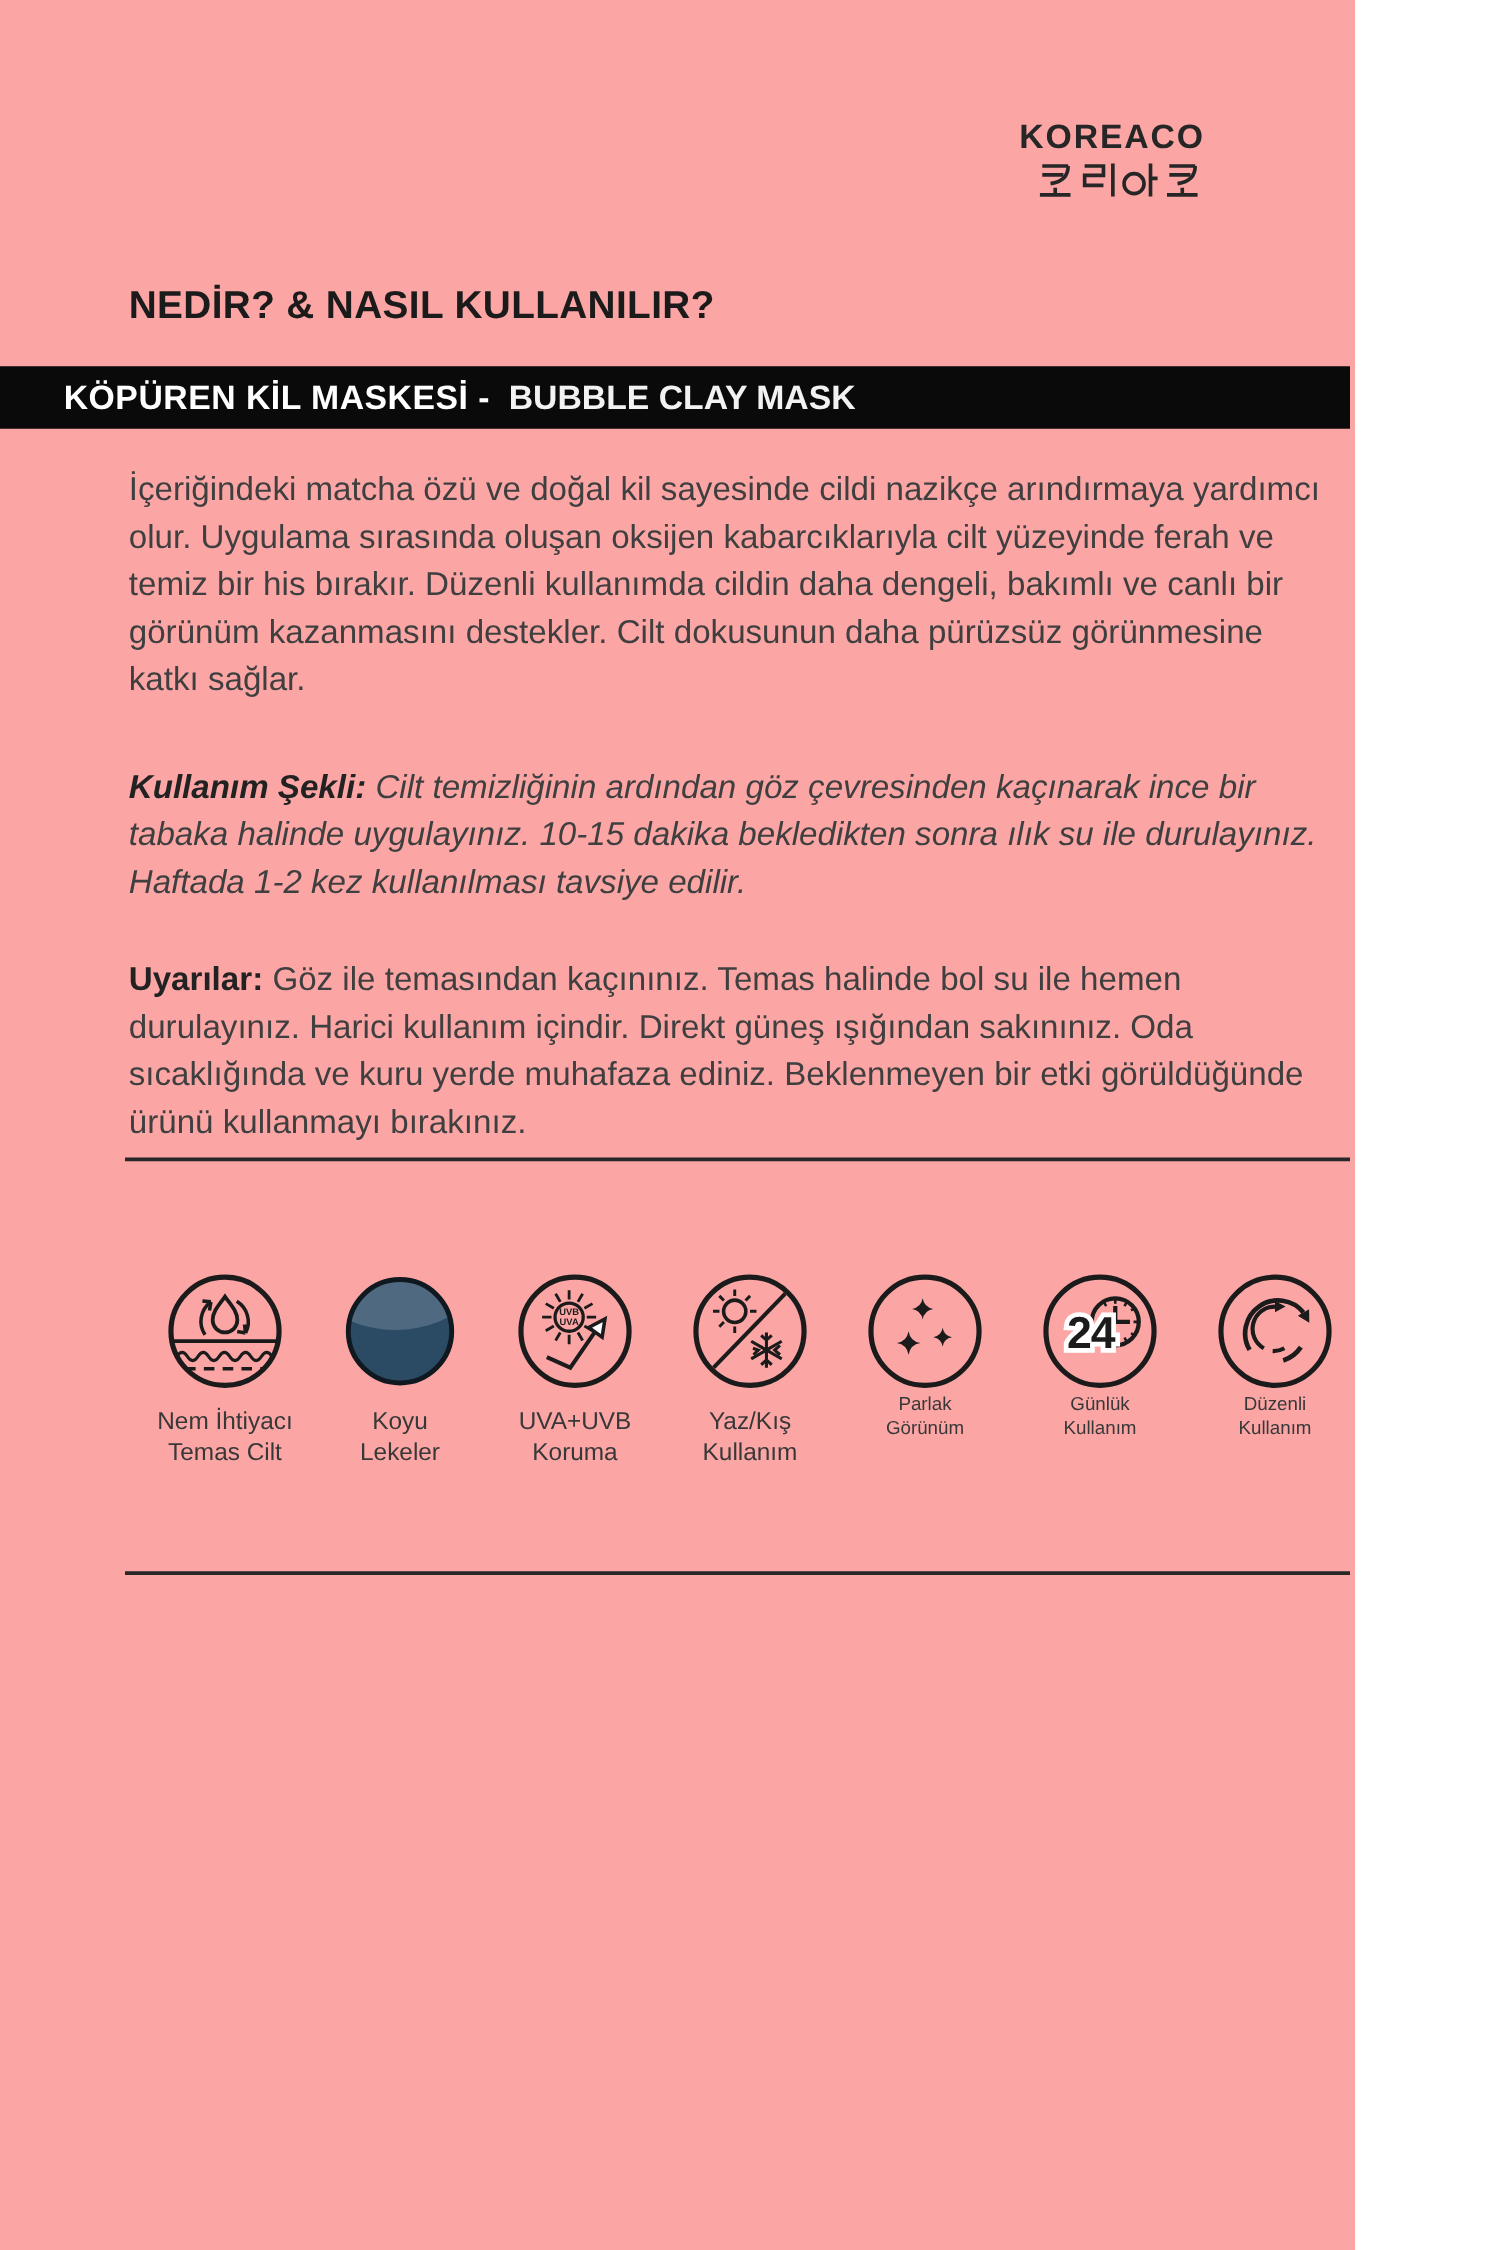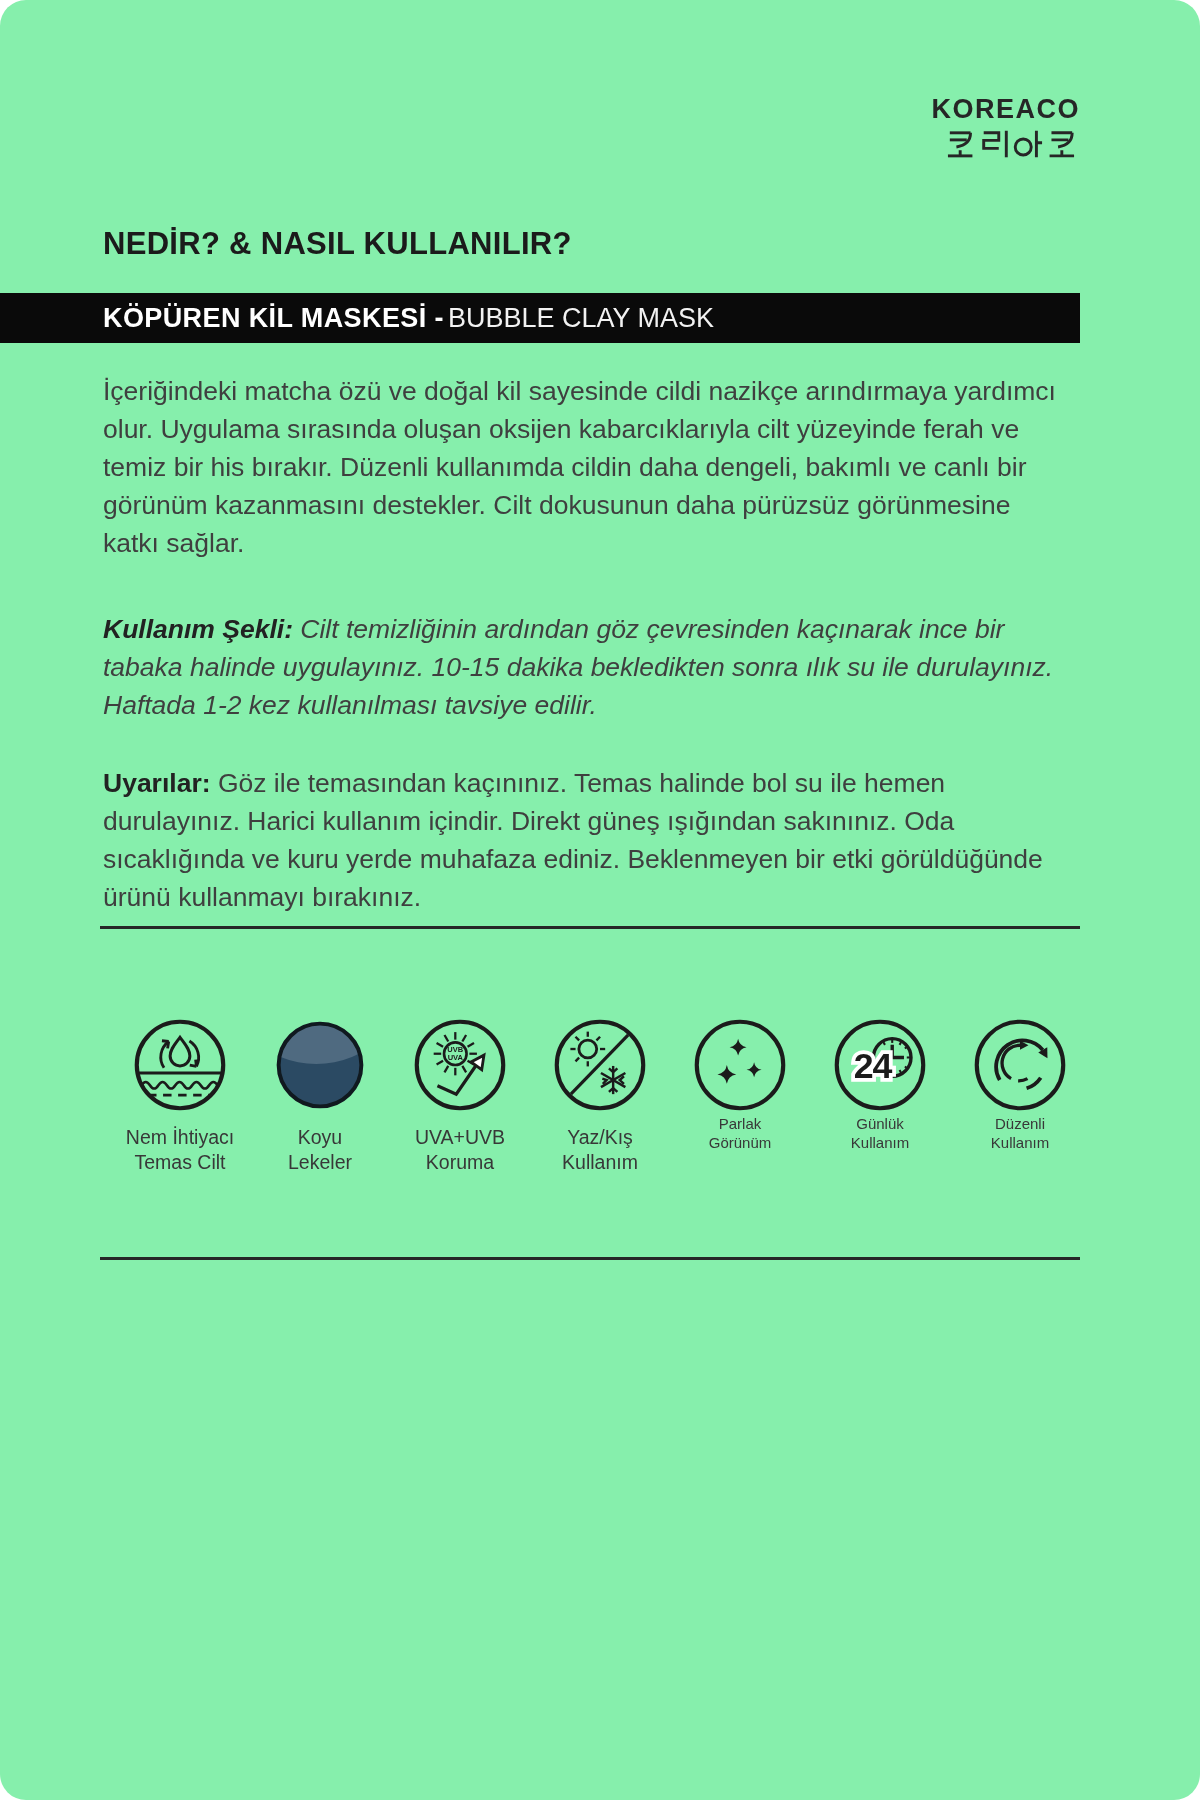--- a/index.html
+++ b/index.html
@@ -1,36 +1,36 @@
 <!DOCTYPE html>
 <html><head>
 <meta charset="utf-8">
 <style>
   html,body{margin:0;padding:0;background:#ffffff;}
   .page{
-    position:relative;width:1200px;height:1800px;background:#86efac;overflow:hidden;
-    font-family:"Liberation Sans", sans-serif;color:#3f3f3f;border-radius:26px;
+    position:relative;width:1084px;height:1800px;background:#fca5a5;overflow:hidden;
+    font-family:"Liberation Sans", sans-serif;color:#3f3f3f;
   }
   .sr{position:absolute;width:1px;height:1px;overflow:hidden;clip:rect(0 0 0 0);white-space:nowrap;}
 
   
   .logo{position:absolute;top:96px;right:120px;text-align:right;}
   .logo .wordmark{font-size:27px;font-weight:700;letter-spacing:1.5px;color:#262626;line-height:1;}
   .logo svg{display:block;margin-top:7px;margin-left:auto;}
 
   
   .title{position:absolute;top:228px;left:103px;font-size:31px;font-weight:700;
     letter-spacing:.3px;color:#1b1b1b;line-height:1;}
 
   
   .banner{position:absolute;top:293px;left:0;width:1080px;height:50px;background:#0a0a0a;
-    display:flex;align-items:center;box-sizing:border-box;padding-left:103px;
+    display:flex;align-items:center;box-sizing:border-box;padding-left:51px;
     color:#fff;font-size:27px;white-space:nowrap;text-align:right;}
   .banner .b{font-weight:700;letter-spacing:.4px;}
-  .banner .r{font-weight:400;margin-left:4px;color:#f2f2f2;}
+  .banner .r{font-weight:700;margin-left:15px;color:#f2f2f2;}
 
   
   .content{position:absolute;top:372px;left:103px;width:956px;font-size:26.5px;line-height:38px;}
   .content p{margin:0;}
   .content .gap1{margin-bottom:48px;}
   .content .gap2{margin-bottom:40px;font-style:italic;}
   .content strong{color:#222;font-weight:700;}
 
   .divider{position:absolute;left:100px;width:980px;height:3px;background:#272727;}
   .divider.top{top:926px;}

